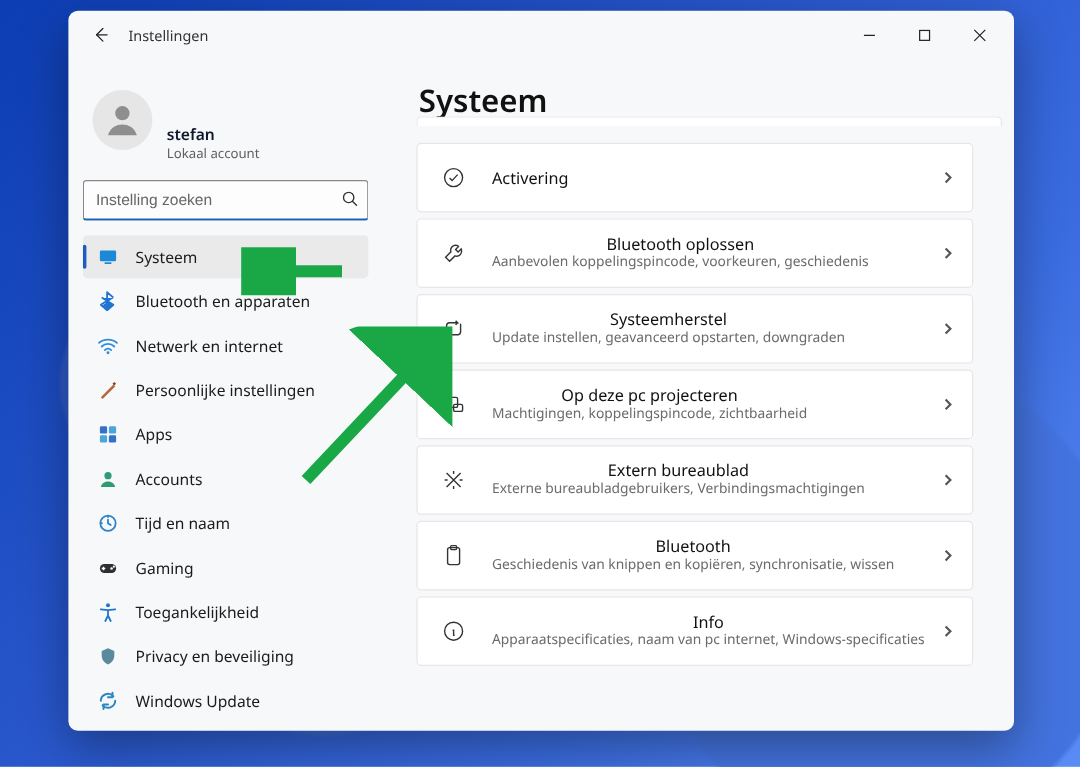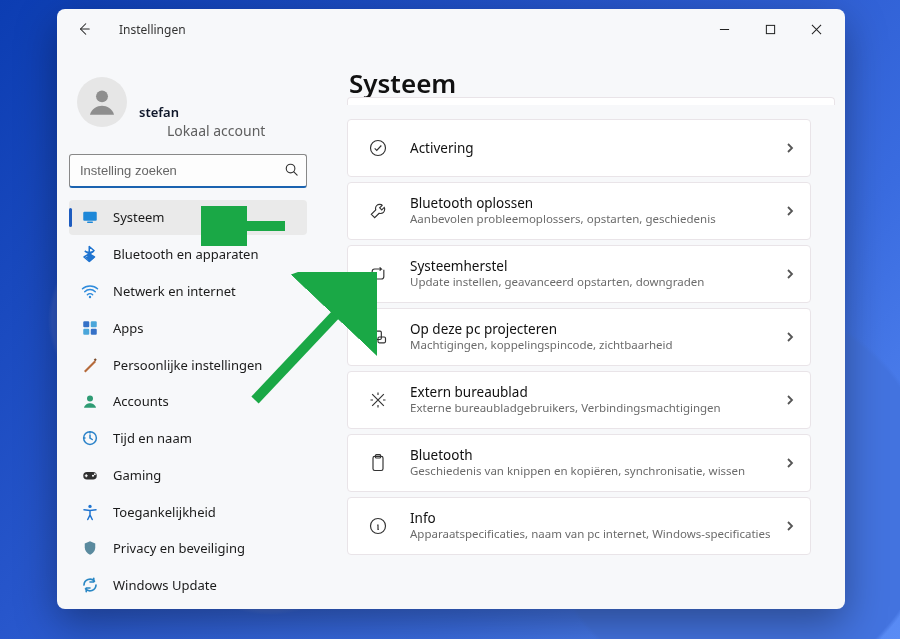--- a/index.html
+++ b/index.html
@@ -12,33 +12,33 @@
   }
   .window {
     position:absolute;
     left:57px; top:9px; width:788px; height:600px;
     background:#f7f8fa;
     border-radius:8px;
     box-shadow: 0 14px 40px rgba(0,0,0,0.35);
     display:flex; flex-direction:column;
     overflow:hidden;
   }
-  .titlebar { height:40px; display:flex; align-items:center; padding:0 6px 0 10px;gap:12px; }
+  .titlebar { height:40px; display:flex; align-items:center; padding:0 6px 0 10px; }
   .back-btn { width:34px; height:34px; display:flex; align-items:center; justify-content:center; border-radius:4px; color:#333; cursor:pointer; }
   .title { font-size:12px; color:#333; margin-left:6px; }
   .win-btns { margin-left:auto; display:flex; }
   .win-btn { width:46px; height:32px; display:flex; align-items:center; justify-content:center; color:#222; cursor:pointer;}
 
   .body { flex:1; display:flex; overflow:hidden;}
   .sidebar { width:262px; padding:6px 0 6px 12px; display:flex; flex-direction:column; overflow:hidden;}
   .profile { display:flex; align-items:center; gap:12px; padding:10px 10px 14px 8px;}
   .avatar { width:50px; height:50px; border-radius:50%; background:#e6e6e6; display:flex; align-items:center; justify-content:center; }
   .avatar svg { width:34px; height:34px; fill:#8e8e8e;}
   .profile-name { font-size:13px; font-weight:600; color:#0f172a; line-height:1.2;margin-top:40px;}
-  .profile-sub { font-size:14px; color:#5f5f5f;margin-left:28px; }
+  .profile-sub { font-size:11px; color:#5f5f5f; }
 
   .search-wrap { margin:0 12px 12px 0; position:relative;}
   .search-input {
     width:100%; height:34px; border:1px solid #888; border-bottom:2px solid #1b63b0;
     background:#fdfdfd; border-radius:3px; padding:0 32px 0 10px; font-size:13px; color:#111;
     outline:none;
   }
   .search-input::placeholder{ color:#666;}
   .search-icon { position:absolute; right:8px; top:50%; transform:translateY(-50%); color:#333; pointer-events:none;}
 
@@ -53,21 +53,21 @@
   .main-inner { padding:0 10px 0 28px;}
   .page-title { font-size:26px; font-weight:600; color:#111; margin:6px 0 18px 2px;}
   .card-list { display:flex; flex-direction:column; gap:5px; position:relative; }
   .card {
     background:#fff; border:1px solid #e9e4e8; border-radius:4px;
     height:58px; display:flex; align-items:center; padding:0 14px 0 16px;
     cursor:pointer; box-shadow: 0 0 0 rgba(0,0,0,0);
   }
   .card-icon { width:28px; height:28px; display:flex; align-items:center; justify-content:center; color:#333; flex:0 0 28px; margin-right:18px;}
   .card-icon svg { width:20px; height:20px; stroke:#333; fill:none; stroke-width:1.4;}
-  .card-text { display:flex; flex-direction:column; line-height:1.25;}
+  .card-text { display:flex; flex-direction:column; line-height:1.25;text-align:center;}
   .card-title { font-size:13.5px; color:#111;}
   .card-sub { font-size:11.5px; color:#6b6b6b;}
   .card-chevron { margin-left:auto; color:#555;}
   .card-chevron svg { width:12px; height:12px; stroke:#555; fill:none; stroke-width:1.8;}
 
   .arrow { position:absolute; pointer-events:none; }
   .arrow svg { display:block; }
 
   .top-strip{ position:absolute; left:28px; right:10px; top:48px; height:8px; background:#fff; border:1px solid #e9e4e8; border-bottom:none; border-radius:4px 4px 0 0;}
 </style>
@@ -151,36 +151,36 @@
               <svg viewBox="0 0 24 24">
                 <path d="M2 9c5-5 15-5 20 0M5 13c4-4 10-4 14 0M8.5 17c2-2 5-2 7 0" fill="none" stroke="#2e8bdc" stroke-width="2" stroke-linecap="round"></path>
                 <circle cx="12" cy="20" r="1.6" fill="#2e8bdc"></circle>
               </svg>
             </span>
             <span>Netwerk en internet</span>
           </div>
           <div class="nav-item">
             <span class="nav-icon">
               <svg viewBox="0 0 24 24">
+                <path d="M4 20 18 6l2 2L6 22z" fill="#b66a3a"></path>
+                <path d="M17 5l2 2 2-2-2-2z" fill="#7a4927"></path>
+              </svg>
+            </span>
+            <span>Persoonlijke instellingen</span>
+          </div>
+          <div class="nav-item">
+            <span class="nav-icon">
+              <svg viewBox="0 0 24 24">
                 <rect x="3" y="3" width="8" height="8" rx="1.5" fill="#3571c7"></rect>
                 <rect x="13" y="3" width="8" height="8" rx="1.5" fill="#4aa6da"></rect>
                 <rect x="3" y="13" width="8" height="8" rx="1.5" fill="#4aa6da"></rect>
                 <rect x="13" y="13" width="8" height="8" rx="1.5" fill="#3571c7"></rect>
               </svg>
             </span>
             <span>Apps</span>
-          </div>
-          <div class="nav-item">
-            <span class="nav-icon">
-              <svg viewBox="0 0 24 24">
-                <path d="M4 20 18 6l2 2L6 22z" fill="#b66a3a"></path>
-                <path d="M17 5l2 2 2-2-2-2z" fill="#7a4927"></path>
-              </svg>
-            </span>
-            <span>Persoonlijke instellingen</span>
           </div>
           <div class="nav-item">
             <span class="nav-icon">
               <svg viewBox="0 0 24 24">
                 <circle cx="12" cy="8.5" r="4" fill="#2e9b73"></circle>
                 <path d="M4 21c1-4.4 5-6 8-6s7 1.6 8 6z" fill="#2e9b73"></path>
               </svg>
             </span>
             <span>Accounts</span>
           </div>
@@ -254,21 +254,21 @@
                 </svg></span>
             </div>
             <div class="card">
               <span class="card-icon">
                 <svg viewBox="0 0 24 24">
                   <path d="M14 4a5 5 0 0 0-5 5c0 .6.1 1.1.3 1.6L4 16l4 4 5.4-5.3c.5.2 1 .3 1.6.3a5 5 0 0 0 5-5c0-.8-.2-1.6-.5-2.3l-3 3-2.5-2.5 3-3C16.6 4.2 15.3 4 14 4z"></path>
                 </svg>
               </span>
               <span class="card-text">
                 <span class="card-title">Bluetooth oplossen</span>
-                <span class="card-sub">Aanbevolen probleemoplossers, opstarten, geschiedenis</span>
+                <span class="card-sub">Aanbevolen koppelingspincode, voorkeuren, geschiedenis</span>
               </span>
               <span class="card-chevron"><svg viewBox="0 0 12 12">
                   <path d="M4 2l4 4-4 4"></path>
                 </svg></span>
             </div>
             <div class="card">
               <span class="card-icon">
                 <svg viewBox="0 0 24 24">
                   <path d="M5 17V9a3 3 0 0 1 3-3h8l-2-2m2 2-2 2M19 7v8a3 3 0 0 1-3 3H8l2 2m-2-2 2-2"></path>
                 </svg>

